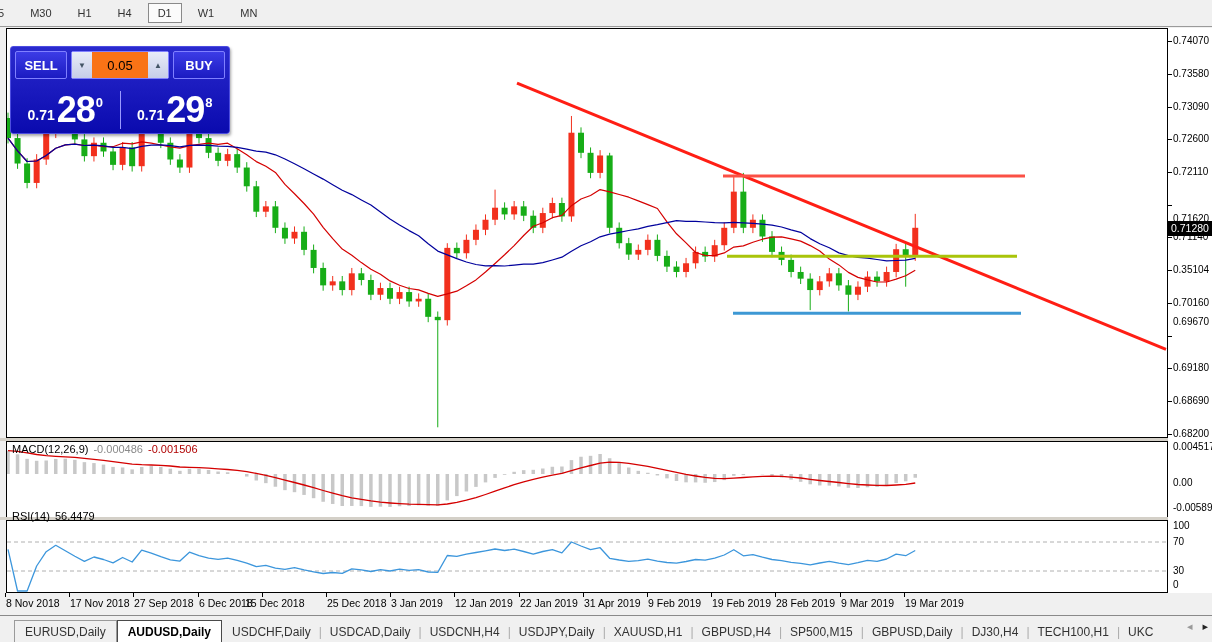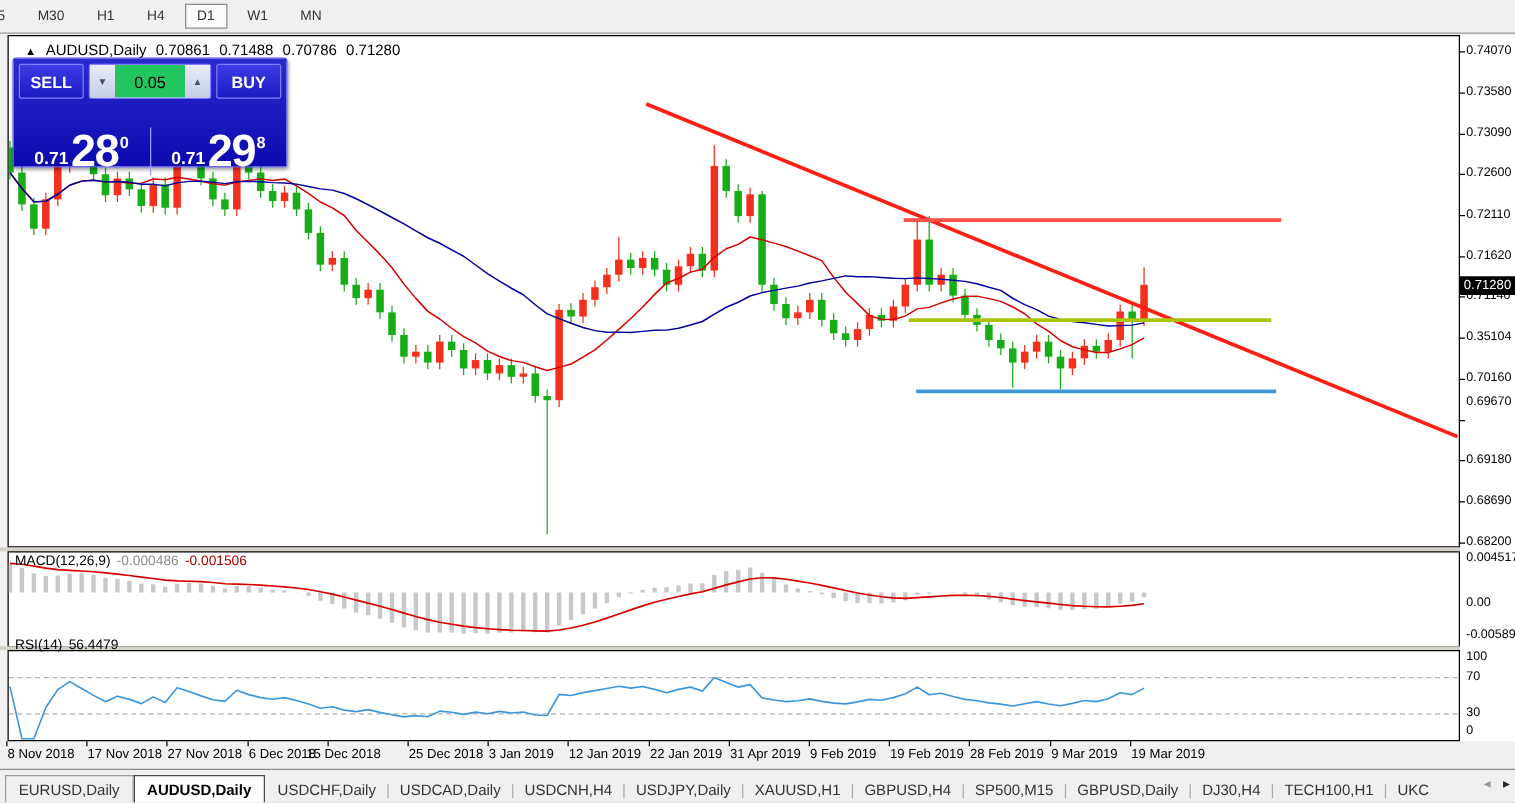--- a/index.html
+++ b/index.html
@@ -38,32 +38,32 @@
   #trade{position:absolute;left:10px;top:46px;width:218px;height:86px;z-index:7;
          background:linear-gradient(#2a2ace,#0a0aae);border:1px solid #4c4ce0;border-radius:3px;
          box-shadow:1px 2px 3px rgba(0,0,0,.35);}
   #trade .row1{display:flex;align-items:stretch;height:28px;margin:4px 4px 0 4px;}
   .tradebtn{flex:0 0 52px;background:linear-gradient(#3c3ce6,#1b1bc2);border:1px solid #8080ff;
             color:#fff;font-size:13px;font-weight:bold;font-family:"Liberation Sans",sans-serif;
             border-radius:2px;cursor:pointer;}
   .volwrap{flex:1;display:flex;margin:0 4px;border:1px solid #8080ff;border-radius:2px;overflow:hidden;background:#fff;}
   .spin{width:20px;background:linear-gradient(#e8ecf8,#c6cde8);border:none;color:#456;
         font-size:8px;cursor:pointer;}
-  .volval{flex:1;display:flex;align-items:center;justify-content:center;font-size:13px;color:#000;background:#22c55e;}
-  #trade .row2{display:flex;height:46px;margin-top:19px;}
+  .volval{flex:1;display:flex;align-items:center;justify-content:center;font-size:13px;color:#000;background:#f97316;}
+  #trade .row2{display:flex;height:46px;margin-top:8px;}
   .pricecell{flex:1;display:flex;align-items:center;justify-content:center;color:#fff;cursor:pointer;}
   .pricecell .small{font-size:14px;font-weight:bold;margin-right:2px;margin-top:10px;}
   .pricecell .big{font-size:36px;font-weight:bold;letter-spacing:-1px;}
   .pricecell .sup{font-size:13px;font-weight:bold;margin-top:-16px;margin-left:1px;}
   #pricedivider{width:1px;background:#9a9aff;margin:4px 0;}
   
   #tabbar{position:absolute;left:0;top:615px;width:1212px;height:27px;background:#f0f0f0;
           border-top:1px solid #8a8a8a;display:flex;align-items:flex-end;}
   .tab{font-size:12px;color:#333;padding:4px 10px;margin-top:2px;white-space:nowrap;cursor:pointer;}
-  .tab.boxed{border:1px solid #9a9a9a;border-bottom:none;background:#f0f0f0;margin-left:4px;}
+  .tab.boxed{border:1px solid #9a9a9a;border-bottom:none;background:#f0f0f0;margin-left:14px;}
   .tab.active{background:#fff;border:1px solid #4a4a4a;border-bottom:none;font-weight:bold;color:#000;}
   .tabsep{color:#aaa;font-size:12px;margin:0 -2px 4px -2px;}
   #tabscroll{position:absolute;right:4px;top:620px;display:flex;gap:10px;font-size:11px;}
   #tabscroll span{cursor:pointer;}
 </style>
 </head>
 <body>
 
 <div id="stage">
 
@@ -395,28 +395,20 @@
         <line x1="915.2500000000001" y1="474" x2="915.2500000000001" y2="477.7452858920023" stroke="#c8c8c8" stroke-width="3.5"></line>
         <polyline points="8,450.7 17.55,451.4 27.1,452.9 36.650000000000006,454.5 46.2,455.7 55.75,456.3 65.30000000000001,456.8 74.85000000000001,457.4 84.4,458.3 93.95,459.3 103.5,460.4 113.05000000000001,461.7 122.60000000000001,462.8 132.15,464.1 141.70000000000002,464.7 151.25,465.0 160.8,465.3 170.35000000000002,466.0 179.9,467.0 189.45000000000002,467.3 199,467.6 208.55,468.1 218.10000000000002,468.8 227.65,469.5 237.20000000000002,470.4 246.75000000000003,471.6 256.3,473.4 265.85,475.3 275.40000000000003,477.6 284.95000000000005,480.1 294.5,482.5 304.05,485.0 313.6,487.6 323.15000000000003,490.5 332.70000000000005,493.2 342.25,495.7 351.8,497.8 361.35,499.4 370.90000000000003,500.9 380.45000000000005,502.1 390,503.0 399.55,503.7 409.1,504.2 418.65000000000003,504.4 428.20000000000005,504.7 437.75000000000006,504.9 447.3,504.0 456.85,502.4 466.40000000000003,500.2 475.95000000000005,497.6 485.50000000000006,494.5 495.05,491.2 504.6,487.9 514.1500000000001,484.7 523.7,481.8 533.25,479.4 542.8000000000001,477.2 552.35,475.1 561.9000000000001,473.4 571.45,470.7 581,467.9 590.5500000000001,465.5 600.1,463.2 609.6500000000001,462.2 619.2,462.3 628.75,463.4 638.3000000000001,464.9 647.85,466.4 657.4000000000001,468.3 666.95,470.3 676.5,472.4 686.0500000000001,474.4 695.6,476.0 705.1500000000001,477.4 714.7,478.3 724.25,478.7 733.8000000000001,478.1 743.35,477.5 752.9000000000001,476.8 762.45,476.3 772,476.2 781.5500000000001,476.4 791.1,477.1 800.6500000000001,478.0 810.2,479.3 819.7500000000001,480.5 829.3000000000001,481.5 838.85,482.5 848.4000000000001,483.6 857.95,484.5 867.5000000000001,485.0 877.0500000000001,485.4 886.6,485.5 896.1500000000001,485.0 905.7,484.3 915.2500000000001,483.0" fill="none" stroke="#d40000" stroke-width="1.3" stroke-linejoin="round"></polyline>
       </g>
       <g clip-path="url(#cpRsi)">
         <line x1="7" y1="542" x2="1167" y2="542" stroke="#b0b0b0" stroke-dasharray="4 3"></line>
         <line x1="7" y1="571" x2="1167" y2="571" stroke="#b0b0b0" stroke-dasharray="4 3"></line>
         <polyline points="8,549.3 17.55,591.0 27.1,591.0 36.650000000000006,566.0 46.2,551.7 55.75,545.3 65.30000000000001,550.8 74.85000000000001,556.3 84.4,561.4 93.95,557.0 103.5,559.5 113.05000000000001,562.9 122.60000000000001,557.5 132.15,562.0 141.70000000000002,550.2 151.25,553.2 160.8,556.7 170.35000000000002,559.8 179.9,561.1 189.45000000000002,552.2 199,555.7 208.55,558.1 218.10000000000002,559.4 227.65,558.1 237.20000000000002,560.4 246.75000000000003,563.2 256.3,566.6 265.85,565.4 275.40000000000003,568.1 284.95000000000005,569.3 294.5,567.7 304.05,569.9 313.6,571.8 323.15000000000003,573.5 332.70000000000005,572.5 342.25,573.4 351.8,568.9 361.35,569.8 370.90000000000003,571.5 380.45000000000005,569.7 390,571.0 399.55,569.1 409.1,570.4 418.65000000000003,569.6 428.20000000000005,572.0 437.75000000000006,572.4 447.3,555.5 456.85,556.4 466.40000000000003,554.1 475.95000000000005,552.5 485.50000000000006,550.8 495.05,549.0 504.6,550.5 514.1500000000001,549.2 523.7,551.5 533.25,554.2 542.8000000000001,551.5 552.35,549.7 561.9000000000001,552.9 571.45,542.0 581,546.0 590.5500000000001,549.7 600.1,547.7 609.6500000000001,558.3 619.2,560.0 628.75,561.3 638.3000000000001,560.6 647.85,559.1 657.4000000000001,561.1 666.95,562.5 676.5,563.1 686.0500000000001,561.5 695.6,559.5 705.1500000000001,560.2 714.7,558.1 724.25,555.0 733.8000000000001,549.7 743.35,555.8 752.9000000000001,554.6 762.45,557.2 772,559.5 781.5500000000001,560.6 791.1,562.3 800.6500000000001,563.3 810.2,564.8 819.7500000000001,563.0 829.3000000000001,561.3 838.85,563.2 848.4000000000001,564.6 857.95,562.7 867.5000000000001,560.4 877.0500000000001,561.3 886.6,559.0 896.1500000000001,554.2 905.7,555.7 915.2500000000001,550.5" fill="none" stroke="#3c96dc" stroke-width="1.3" stroke-linejoin="round"></polyline>
       </g>
     </svg>
 
-  <div id="ohlc">
-    <span class="tri">▲</span>
-    <span>AUDUSD,Daily</span>
-    <span>0.70861</span>
-    <span>0.71488</span>
-    <span>0.70786</span>
-    <span>0.71280</span>
-  </div>
 
   <div id="trade">
     <div class="row1">
       <button class="tradebtn">SELL</button>
       <div class="volwrap">
         <button class="spin">▼</button>
         <div class="volval">0.05</div>
         <button class="spin">▲</button>
       </div>
       <button class="tradebtn">BUY</button>
@@ -479,21 +471,21 @@
     <div class="pxlabel" style="top:35px">0.74070</div>
     <div class="ptick" style="top:74px"></div>
     <div class="pxlabel" style="top:68px">0.73580</div>
     <div class="ptick" style="top:107px"></div>
     <div class="pxlabel" style="top:101px">0.73090</div>
     <div class="ptick" style="top:139px"></div>
     <div class="pxlabel" style="top:133px">0.72600</div>
     <div class="ptick" style="top:172px"></div>
     <div class="pxlabel" style="top:166px">0.72110</div>
     <div class="ptick" style="top:205px"></div>
-    <div class="pxlabel" style="top:199px">0.71620</div>
+    <div class="pxlabel" style="top:213px">0.71620</div>
     <div class="ptick" style="top:237px"></div>
     <div class="pxlabel" style="top:231px">0.71140</div>
     <div class="ptick" style="top:270px"></div>
     <div class="pxlabel" style="top:264px">0.35104</div>
     <div class="ptick" style="top:303px"></div>
     <div class="pxlabel" style="top:297px">0.70160</div>
     <div class="ptick" style="top:336px"></div>
     <div class="pxlabel" style="top:316px">0.69670</div>
     <div class="ptick" style="top:368px"></div>
     <div class="pxlabel" style="top:362px">0.69180</div>
@@ -506,21 +498,21 @@
     <div class="pxlabel" style="top:502px">-0.005899</div>
     <div class="pxlabel" style="top:520px">100</div>
     <div class="pxlabel" style="top:536px">70</div>
     <div class="pxlabel" style="top:565px">30</div>
     <div class="pxlabel" style="top:579px">0</div>
     <div class="datetick" style="left:5px"></div>
     <div class="datelabel" style="left:6px">8 Nov 2018</div>
     <div class="datetick" style="left:69px"></div>
     <div class="datelabel" style="left:70px">17 Nov 2018</div>
     <div class="datetick" style="left:133px"></div>
-    <div class="datelabel" style="left:134px">27 Nov 2018</div>
+    <div class="datelabel" style="left:134px">27 Sep 2018</div>
     <div class="datetick" style="left:198px"></div>
     <div class="datelabel" style="left:199px">6 Dec 2018</div>
     <div class="datetick" style="left:262px"></div>
     <div class="datelabel" style="left:245px">15 Dec 2018</div>
     <div class="datetick" style="left:326px"></div>
     <div class="datelabel" style="left:327px">25 Dec 2018</div>
     <div class="datetick" style="left:390px"></div>
     <div class="datelabel" style="left:391px">3 Jan 2019</div>
     <div class="datetick" style="left:454px"></div>
     <div class="datelabel" style="left:455px">12 Jan 2019</div>

